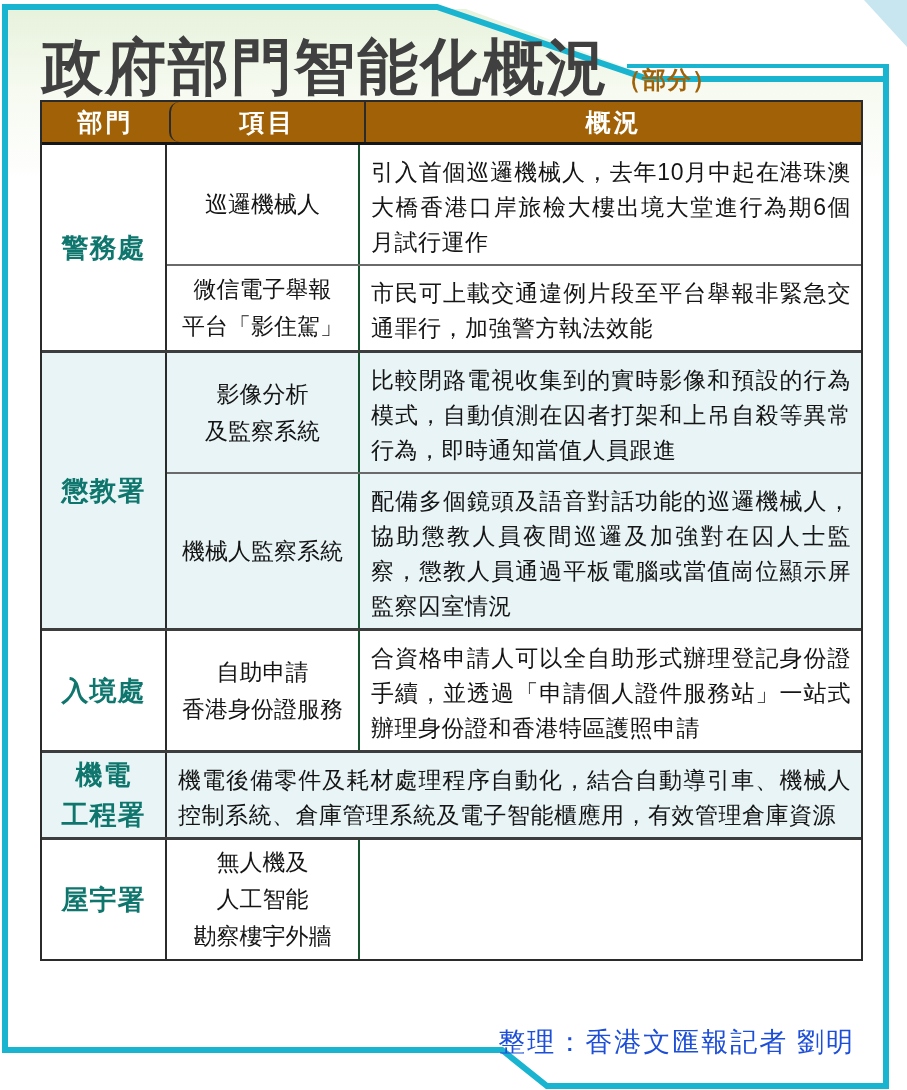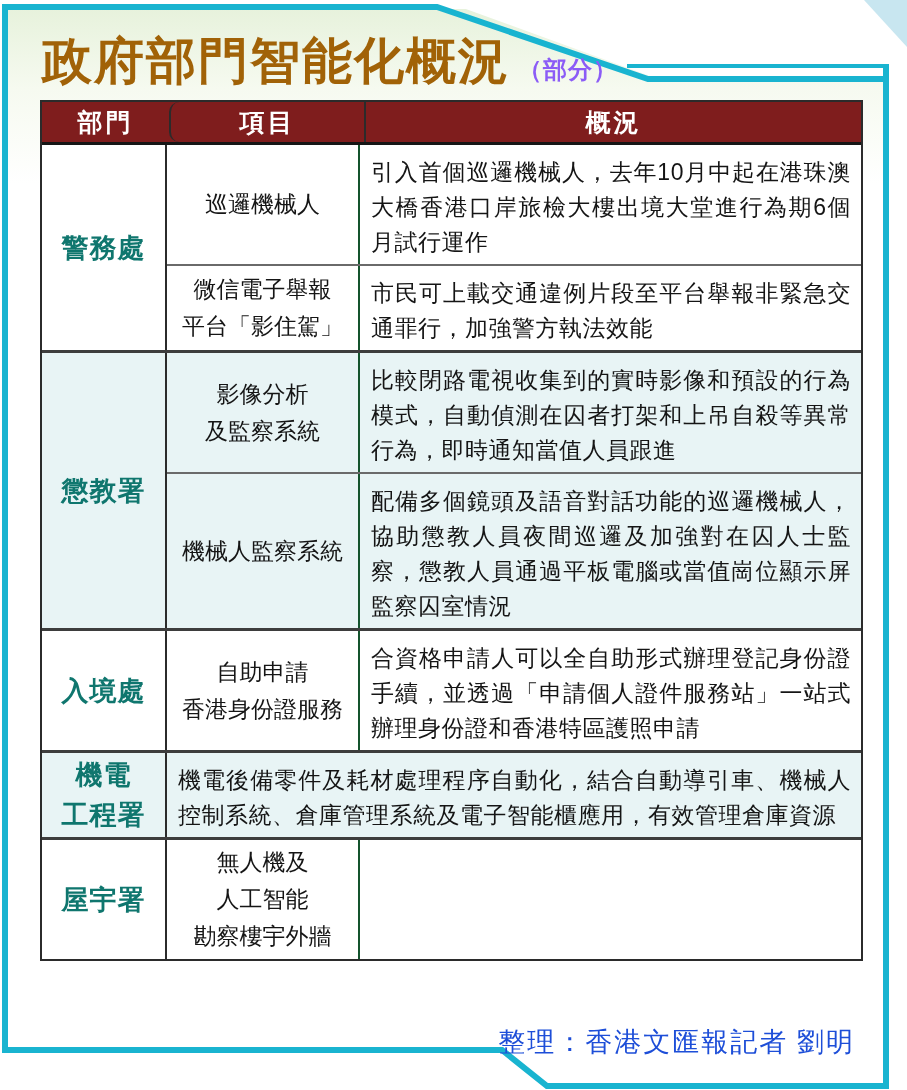--- a/index.html
+++ b/index.html
@@ -19,38 +19,38 @@
   }
 
   svg.frame { position: absolute; left: 0; top: 0; }
 
   
   .title-wrap {
     position: absolute; left: 42px; top: 34px;
     display: flex; align-items: baseline;
   }
   .title-main {
-    font-size: 50px; font-weight: bold; color: #a16207;
+    font-size: 61px; font-weight: bold; color: #404040;
     letter-spacing: 2px; line-height: 1.1;
   }
   .title-suffix {
-    font-size: 24px; font-weight: bold; color: #8b5cf6;
+    font-size: 24px; font-weight: bold; color: #a16207;
     margin-left: 8px; letter-spacing: 1px;
   }
 
   
   .gov-table {
     position: absolute; left: 40px; top: 100px; width: 823px;
     border: 2px solid #2b2b2b;
     box-sizing: border-box;
     background: #ffffff;
   }
   .header-row {
     display: flex; height: 40px;
-    background: #7f1d1d;
+    background: #a16207;
     border-bottom: 3px solid #161616;
   }
   .hcell {
     display: flex; align-items: center; justify-content: center;
     color: #ffffff; font-weight: bold; font-size: 25px; letter-spacing: 3px;
     box-sizing: border-box;
   }
   .hcell.c1 { width: 127px; }
   .hcell.c2 { width: 195px; border-left: 2px solid #2b2b2b; border-radius: 10px; }
   .hcell.c3 { flex: 1; border-left: 2px solid #2b2b2b; }

